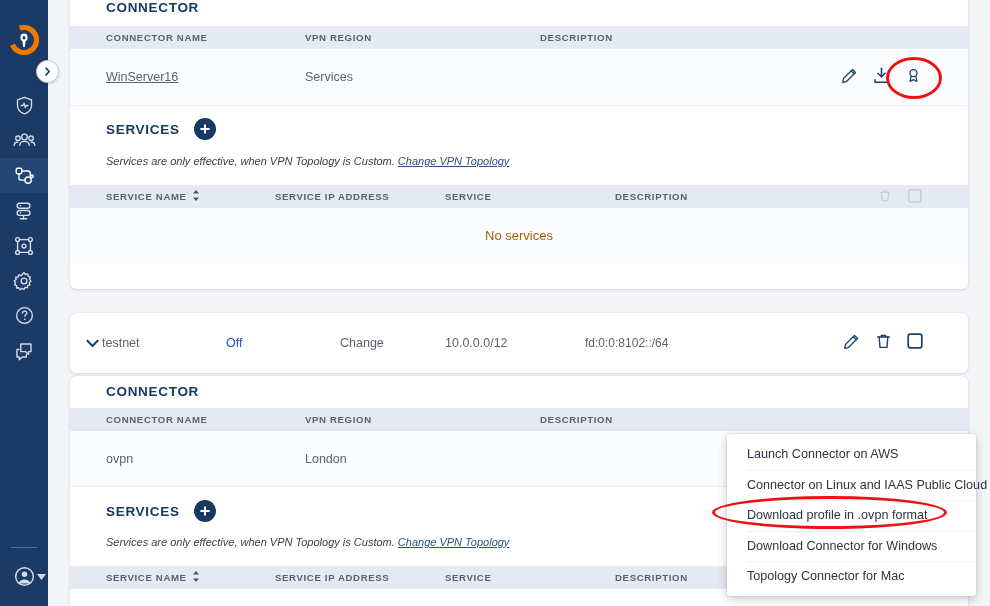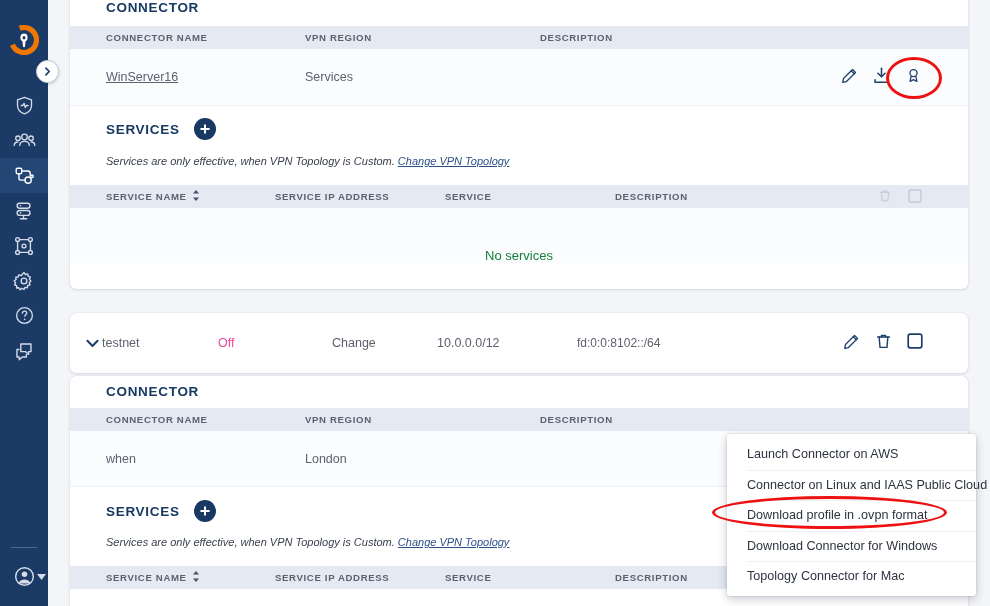--- a/index.html
+++ b/index.html
@@ -100,22 +100,22 @@
   .tr {
     display: flex; align-items: center;
     font-size: 12.5px; color: #5c626e;
     background: #fbfcfd;
   }
   .tr .cell { flex: none; }
 
   .divider-line { height: 1px; background: #eceff4; }
 
   .empty-row {
-    display: flex; align-items: flex-end; justify-content: center;
-    font-size: 13px; color: #15803d;
+    display: flex; align-items: center; justify-content: center;
+    font-size: 13px; color: #a16207;
     background: #fbfcfd;
   }
 
   .icons-row { display: flex; align-items: center; gap: 14px; }
 
   .chip-ip { font-size: 12px; color: #5c626e; line-height: 1.75; }
 
   
   .menu {
     position: absolute;
@@ -379,21 +379,21 @@
       </div>
     </div>
 
     <div class="card" style="top:313px; height:60px; display:flex; align-items:center;">
       <span style="width:32px; display:flex; justify-content:center; padding-left:12px;">
         <svg width="17" height="17" viewBox="0 0 18 18" fill="none" stroke="#1c3f6e" stroke-width="2.2" stroke-linecap="round" stroke-linejoin="round">
           <path d="M3.6 6.2 L9 11.6 L14.4 6.2"></path>
         </svg>
       </span>
       <span style="width:116px; font-size:12.5px; color:#5c626e;">testnet</span>
-      <span style="width:114px; font-size:12.5px; color:#ec4899;">Off</span>
+      <span style="width:114px; font-size:12.5px; color:#1d4ed8;margin-left:8px;">Off</span>
       <span style="width:105px; font-size:12.5px; color:#5c626e;">Change</span>
       <span style="width:140px; font-size:12.5px; color:#5c626e;">10.0.0.0/12</span>
       <span style="width:200px;">
         <div class="chip-ip">fd:0:0:8102::/64</div>
       </span>
       <span class="icons-row" style="margin-left:auto; padding-right:45px; gap:15px;">
         <span>
           <svg width="17" height="17" viewBox="0 0 20 20" fill="none" stroke="#1c3f6e" stroke-width="1.5" stroke-linecap="round" stroke-linejoin="round">
             <path d="M13.6 2.9 l3.5 3.5 L6.4 17.1 l-4.4 .9 .9-4.4 Z"></path>
             <path d="M12 4.5 l3.5 3.5"></path>
@@ -420,21 +420,21 @@
         <span>CONNECTOR</span>
       </div>
 
       <div class="thead" style="position:absolute; left:0; top:32px; width:898px;">
         <span class="cell" style="width:235px; padding-left:36px;">CONNECTOR NAME</span>
         <span class="cell" style="width:235px;">VPN REGION</span>
         <span class="cell" style="width:250px;">DESCRIPTION</span>
       </div>
 
       <div class="tr" style="position:absolute; left:0; top:55px; width:898px; height:55px;">
-        <span class="cell" style="width:235px; padding-left:36px;">when</span>
+        <span class="cell" style="width:235px; padding-left:36px;">ovpn</span>
         <span class="cell" style="width:235px;">London</span>
         <span class="cell" style="width:250px;"></span>
       </div>
 
       <div class="divider-line" style="position:absolute; left:0; top:110px; width:898px;"></div>
 
       <div class="section-title" style="position:absolute; left:36px; top:124px;">
         <span>SERVICES</span>
         <span class="plus-btn">
           <svg width="12" height="12" viewBox="0 0 12 12">

